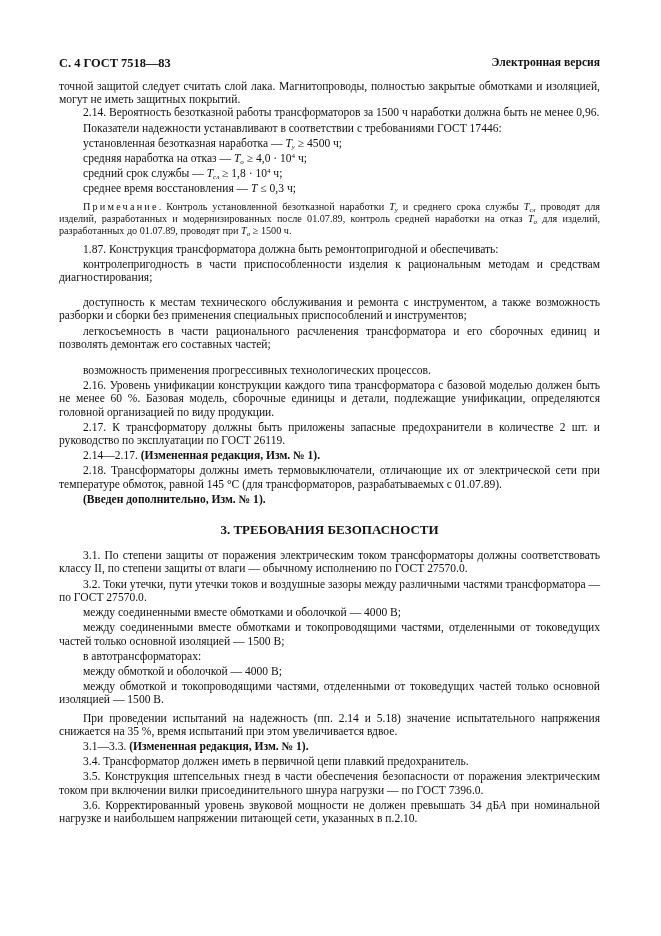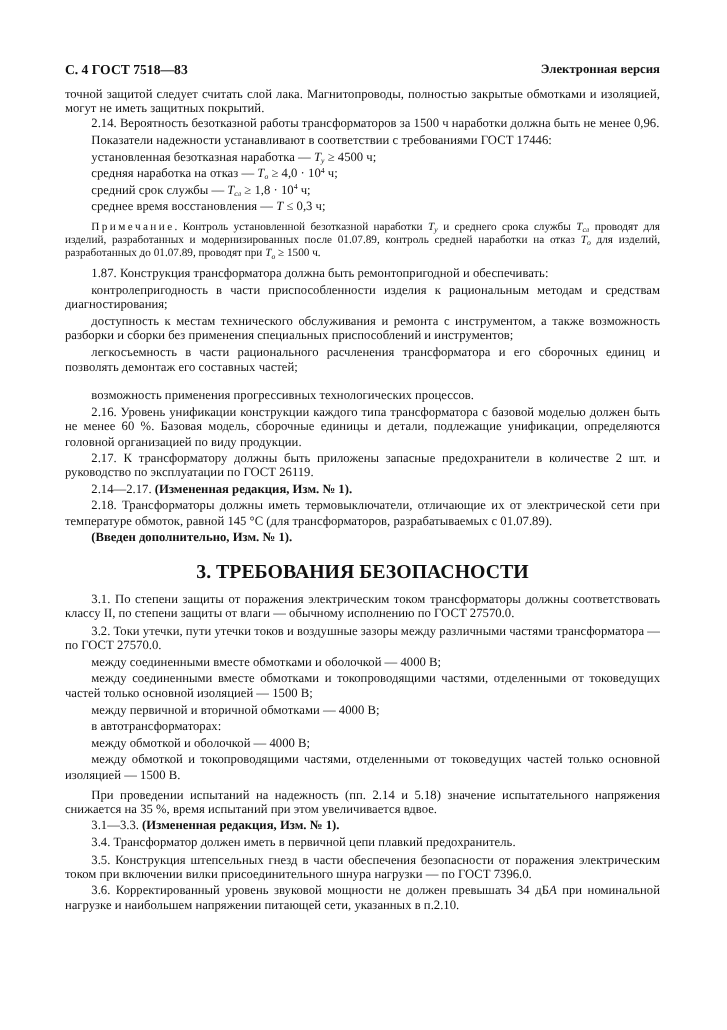--- a/index.html
+++ b/index.html
@@ -11,21 +11,21 @@
   .header .left { position: absolute; left: 0; top: 0; }
   .header .right { position: absolute; right: 0; top: 0; font-size: 11.6px; }
   .body { position: absolute; top: 80px; left: 0; width: 541px;
           font-size: 11.55px; line-height: 13.2px; }
   .p { text-align: justify; margin: 0; }
   .ind { text-indent: 24px; }
   .b { font-weight: bold; }
   .note { font-size: 10.2px; line-height: 12px; text-align: justify; margin: 5px 0 6px 0; text-indent: 24px; }
   .spaced { letter-spacing: 2.2px; }
   .gap { height: 2px; }
-  .section-title { text-align: center; font-weight: bold; font-size: 18px;
+  .section-title { text-align: center; font-weight: bold; font-size: 13px;
                    margin: 17px 0 13px 0; }
   i { font-style: italic; }
   sub { font-size: 7px; vertical-align: -2px; line-height: 0; }
   sup { font-size: 7px; vertical-align: 4px; line-height: 0; }
 </style>
 </head>
 <body>
 
 <div class="page">
   <div class="header">
@@ -41,36 +41,35 @@
 
     <p class="p ind" style="margin-top:2px"><span>установленная безотказная наработка — </span><i>T</i><sub><i>у</i></sub><span> ≥ 4500 ч;</span></p>
     <p class="p ind" style="margin-top:2px"><span>средняя наработка на отказ — </span><i>T</i><sub><i>о</i></sub><span> ≥ 4,0 · 10</span><sup>4</sup><span> ч;</span></p>
     <p class="p ind" style="margin-top:2px"><span>средний срок службы — </span><i>T</i><sub><i>сл</i></sub><span> ≥ 1,8 · 10</span><sup>4</sup><span> ч;</span></p>
     <p class="p ind" style="margin-top:2px"><span>среднее время восстановления — </span><i>T</i><span> ≤ 0,3 ч;</span></p>
 
     <p class="note"><span class="spaced">Примечание</span><span>. Контроль установленной безотказной наработки </span><i>T</i><sub><i>у</i></sub><span> и среднего срока службы </span><i>T</i><sub><i>сл</i></sub><span> проводят для изделий, разработанных и модернизированных после 01.07.89, контроль средней наработки на отказ </span><i>T</i><sub><i>о</i></sub><span> для изделий, разработанных до 01.07.89, проводят при </span><i>T</i><sub><i>о</i></sub><span> ≥ 1500 ч.</span></p>
 
     <p class="p ind">1.87. Конструкция трансформатора должна быть ремонтопригодной и обеспечивать:</p>
     <p class="p ind" style="margin-top:2px">контролепригодность в части приспособленности изделия к рациональным методам и средствам диагностирования;</p>
-    <p class="p ind" style="margin-top:2px">доступность к местам технического обслуживания и ремонта с инструментом, а также возможность разборки и сборки без применения специальных приспособлений и инструментов;</p>
+    <p class="p ind" style="margin-top:12px">доступность к местам технического обслуживания и ремонта с инструментом, а также возможность разборки и сборки без применения специальных приспособлений и инструментов;</p>
     <p class="p ind" style="margin-top:2px">легкосъемность в части рационального расчленения трансформатора и его сборочных единиц и позволять демонтаж его составных частей;</p>
     <p class="p ind" style="margin-top:13px">возможность применения прогрессивных технологических процессов.</p>
     <p class="p ind" style="margin-top:2px">2.16. Уровень унификации конструкции каждого типа трансформатора с базовой моделью должен быть не менее 60 %. Базовая модель, сборочные единицы и детали, подлежащие унификации, определяются головной организацией по виду продукции.</p>
     <p class="p ind" style="margin-top:2px">2.17. К трансформатору должны быть приложены запасные предохранители в количестве 2 шт. и руководство по эксплуатации по ГОСТ 26119.</p>
     <p class="p ind" style="margin-top:2px"><span>2.14—2.17. </span><span class="b">(Измененная редакция, Изм. № 1).</span></p>
     <p class="p ind" style="margin-top:2px">2.18. Трансформаторы должны иметь термовыключатели, отличающие их от электрической сети при температуре обмоток, равной 145 °С (для трансформаторов, разрабатываемых с 01.07.89).</p>
     <p class="p ind b" style="margin-top:2px">(Введен дополнительно, Изм. № 1).</p>
 
     <div class="section-title">3. ТРЕБОВАНИЯ БЕЗОПАСНОСТИ</div>
 
     <p class="p ind">3.1. По степени защиты от поражения электрическим током трансформаторы должны соответствовать классу II, по степени защиты от влаги — обычному исполнению по ГОСТ 27570.0.</p>
     <p class="p ind" style="margin-top:2px">3.2. Токи утечки, пути утечки токов и воздушные зазоры между различными частями трансформатора — по ГОСТ 27570.0.</p>
     <p class="p ind" style="margin-top:2px">между соединенными вместе обмотками и оболочкой — 4000 В;</p>
     <p class="p ind" style="margin-top:2px">между соединенными вместе обмотками и токопроводящими частями, отделенными от токоведущих частей только основной изоляцией — 1500 В;</p>
-    <p class="p ind" style="margin-top:2px">между первичной и вторичной обмотками — 4000 В;</p>
     <p class="p ind" style="margin-top:2px">в автотрансформаторах:</p>
     <p class="p ind" style="margin-top:2px">между обмоткой и оболочкой — 4000 В;</p>
     <p class="p ind" style="margin-top:2px">между обмоткой и токопроводящими частями, отделенными от токоведущих частей только основной изоляцией — 1500 В.</p>
     <p class="p ind" style="margin-top:5px">При проведении испытаний на надежность (пп. 2.14 и 5.18) значение испытательного напряжения снижается на 35 %, время испытаний при этом увеличивается вдвое.</p>
     <p class="p ind" style="margin-top:2px"><span>3.1—3.3. </span><span class="b">(Измененная редакция, Изм. № 1).</span></p>
     <p class="p ind" style="margin-top:2px">3.4. Трансформатор должен иметь в первичной цепи плавкий предохранитель.</p>
     <p class="p ind" style="margin-top:2px">3.5. Конструкция штепсельных гнезд в части обеспечения безопасности от поражения электрическим током при включении вилки присоединительного шнура нагрузки — по ГОСТ 7396.0.</p>
     <p class="p ind" style="margin-top:2px"><span>3.6. Корректированный уровень звуковой мощности не должен превышать 34 дБ</span><i>А</i><span> при номинальной нагрузке и наибольшем напряжении питающей сети, указанных в п.2.10.</span></p>
   </div>
 </div>

